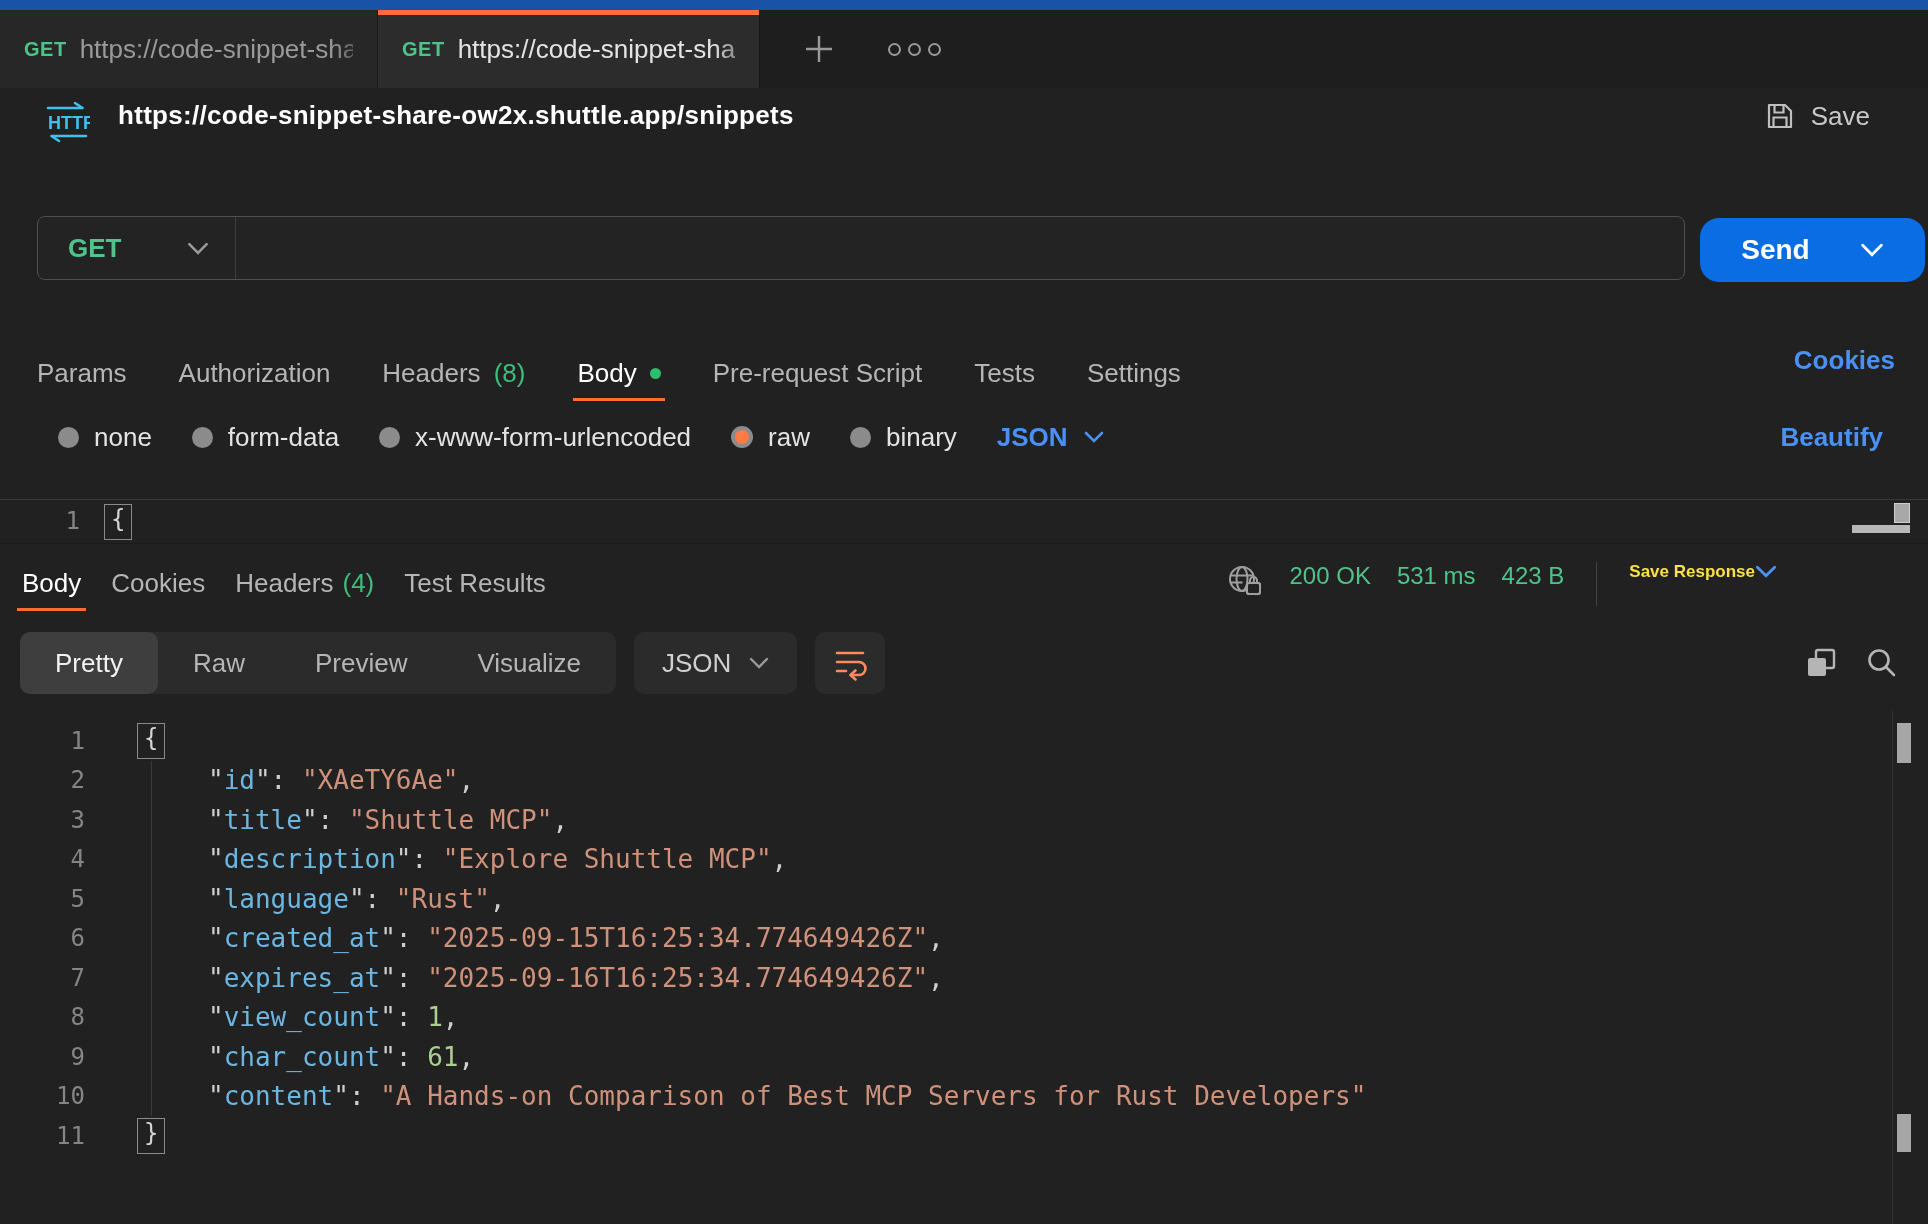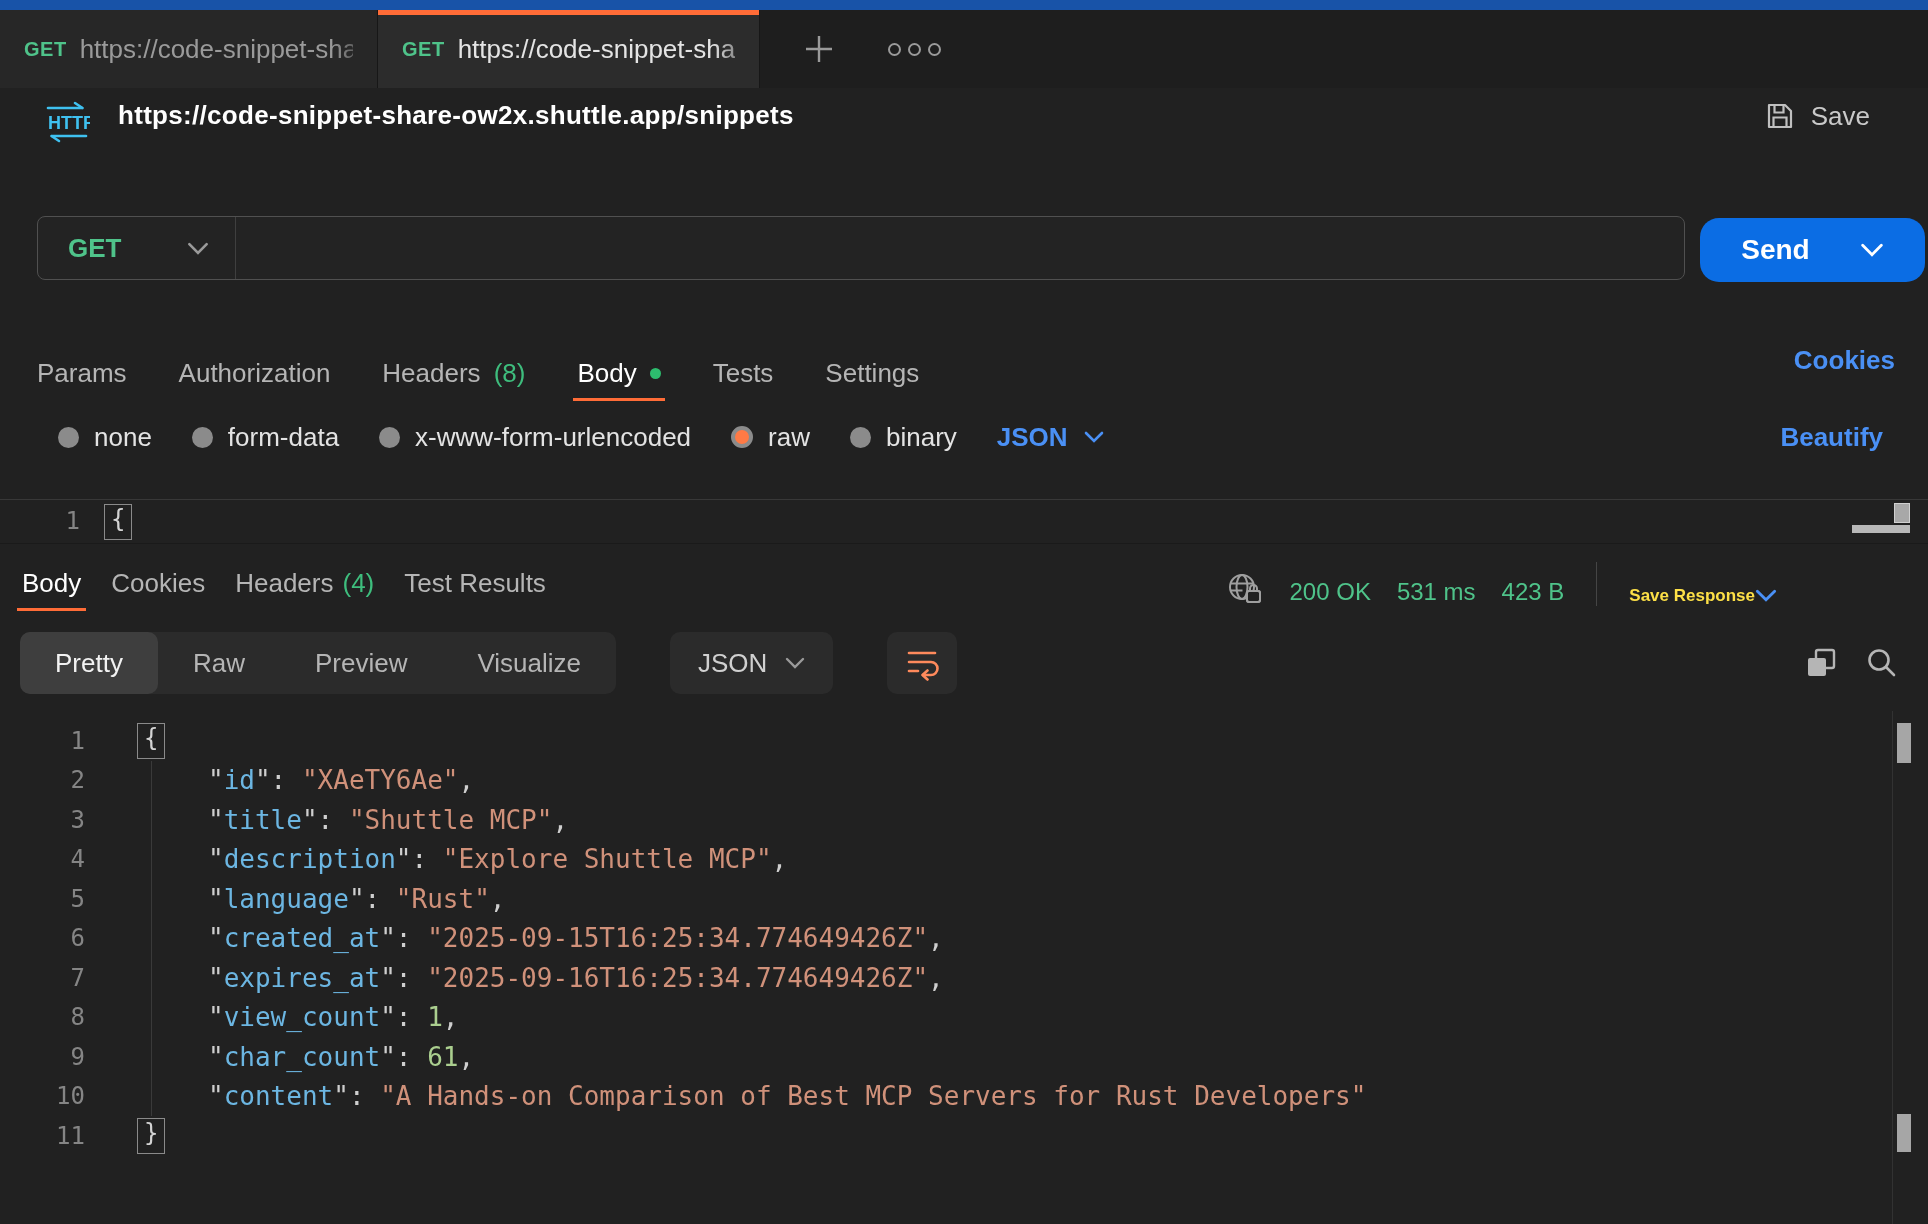--- a/index.html
+++ b/index.html
@@ -60,26 +60,26 @@
   .req-editor .fold-brace { position:absolute; left:112px; top:4px; }
   .ed-vthumb { position:absolute; right:18px; top:3px; width:16px; height:20px; background:#a8a8a8; border:1px solid #d0d0d0; }
   .ed-hthumb { position:absolute; right:18px; top:25px; width:58px; height:8px; background:#b8b8b8; }
 
   
   .response { position:absolute; top:543px; left:0; right:0; bottom:0; border-top:1px solid #1a1a1a; }
   .resp-tabs { position:absolute; top:12px; left:22px; right:151px; height:55px; display:flex; align-items:center; gap:30px; font-size:26px; color:#b5b5b5; }
   .resp-tab { position:relative; height:100%; display:flex; align-items:center; gap:9px; }
   .resp-tab.active { color:#ffffff; }
   .resp-tab.active::after { content:""; position:absolute; left:-5px; right:-5px; bottom:0; height:3px; background:#ff6c37; }
-  .resp-status { margin-left:auto; display:flex; align-items:flex-end; gap:26px; color:#4fc38a; font-size:24px; }
+  .resp-status { margin-left:auto; display:flex; align-items:flex-start; gap:26px; color:#4fc38a; font-size:24px; }
   .status-divider { width:1px; height:44px; background:#454545; margin:0 6px; }
   .save-response { display:flex; align-items:center; color:#fde047; font-weight:bold; font-size:17px; }
 
   
-  .resp-toolbar { position:absolute; top:87px; left:20px; right:28px; height:64px; display:flex; align-items:center;gap:36px; }
+  .resp-toolbar { position:absolute; top:87px; left:20px; right:28px; height:64px; display:flex; align-items:center; }
   .segmented { display:flex; height:62px; background:#2b2b2b; border-radius:10px; align-items:stretch; }
   .segment { display:flex; align-items:center; padding:0 35px; color:#b5b5b5; font-size:26px; border-radius:10px; }
   .segment.active { background:#3e3e3e; color:#f2f2f2; }
   .fmt-select { margin-left:18px; height:62px; background:#2b2b2b; border-radius:10px; display:flex; align-items:center; gap:18px; padding:0 28px; color:#d0d0d0; font-size:26px; }
   .fmt-select .chev { color:#9a9a9a; }
   .wrap-btn { margin-left:18px; height:62px; width:70px; background:#2b2b2b; border-radius:10px; display:flex; align-items:center; justify-content:center; }
   .toolbar-right { margin-left:auto; display:flex; align-items:center; gap:24px; }
 
   
   .code-area { position:absolute; top:165px; left:0; right:0; bottom:0; font-family:"DejaVu Sans Mono", monospace; font-size:26px; padding-top:12px; }
@@ -177,20 +177,23 @@
       </div>
     <div class="rtab">
         <span>Headers</span>
         <span class="count">(8)</span>
       </div>
     <div class="rtab active">
         <span>Body</span>
         <span class="green-dot"></span>
       </div>
     <div class="rtab">
+        <span>Pre-request Script</span>
+      </div>
+    <div class="rtab">
         <span>Tests</span>
       </div>
     <div class="rtab">
         <span>Settings</span>
       </div>
     <span class="cookies-link">Cookies</span>
   </div>
 
   <div class="radio-row">
     <span class="radio-opt">

